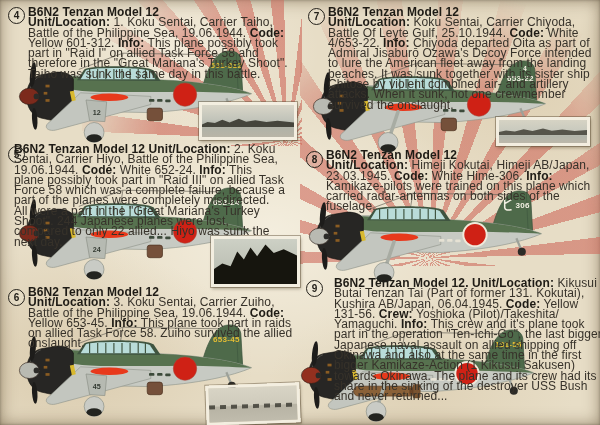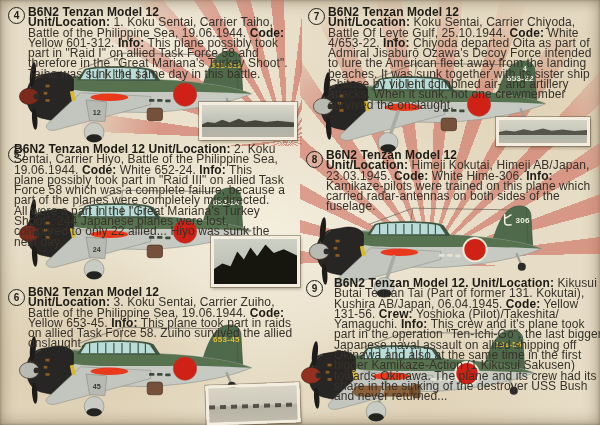--- a/index.html
+++ b/index.html
@@ -78,21 +78,21 @@
   .sec5 .badge{left:8px;top:146px;} .sec5 .txt{left:14px;top:144px;width:271px;}
   .sec5 .plane{left:14px;top:183px;width:252px;}
   .sec5 .photo{left:211px;top:236px;width:83px;height:45px;}
   .sec6 .badge{left:8px;top:289px;} .sec6 .txt{left:28px;top:287px;width:271px;}
   .sec6 .plane{left:14px;top:320px;width:252px;}
   .sec6 .photo{left:206px;top:384px;width:88px;height:34px;transform:rotate(-2deg);}
   .sec7 .badge{left:308px;top:8px;} .sec7 .txt{left:328px;top:7px;width:267px;}
   .sec7 .plane{left:308px;top:56px;width:252px;text-align:center;}
   .sec7 .photo{left:496px;top:117px;width:88px;height:23px;}
   .sec8 .badge{left:306px;top:151px;} .sec8 .txt{left:326px;top:150px;width:269px;}
-  .sec8 .plane{left:304px;top:201px;width:252px;text-align:right;}
+  .sec8 .plane{left:304px;top:186px;width:252px;text-align:right;}
   .sec9 .badge{left:306px;top:280px;} .sec9 .txt{left:334px;top:278px;width:269px;}
   .sec9 .plane{left:296px;top:325px;width:252px;}
 </style>
 </head>
 <body>
 
 <div class="page">
   <div class="rays rays-a"></div>
   <div class="rays rays-b"></div>
 

